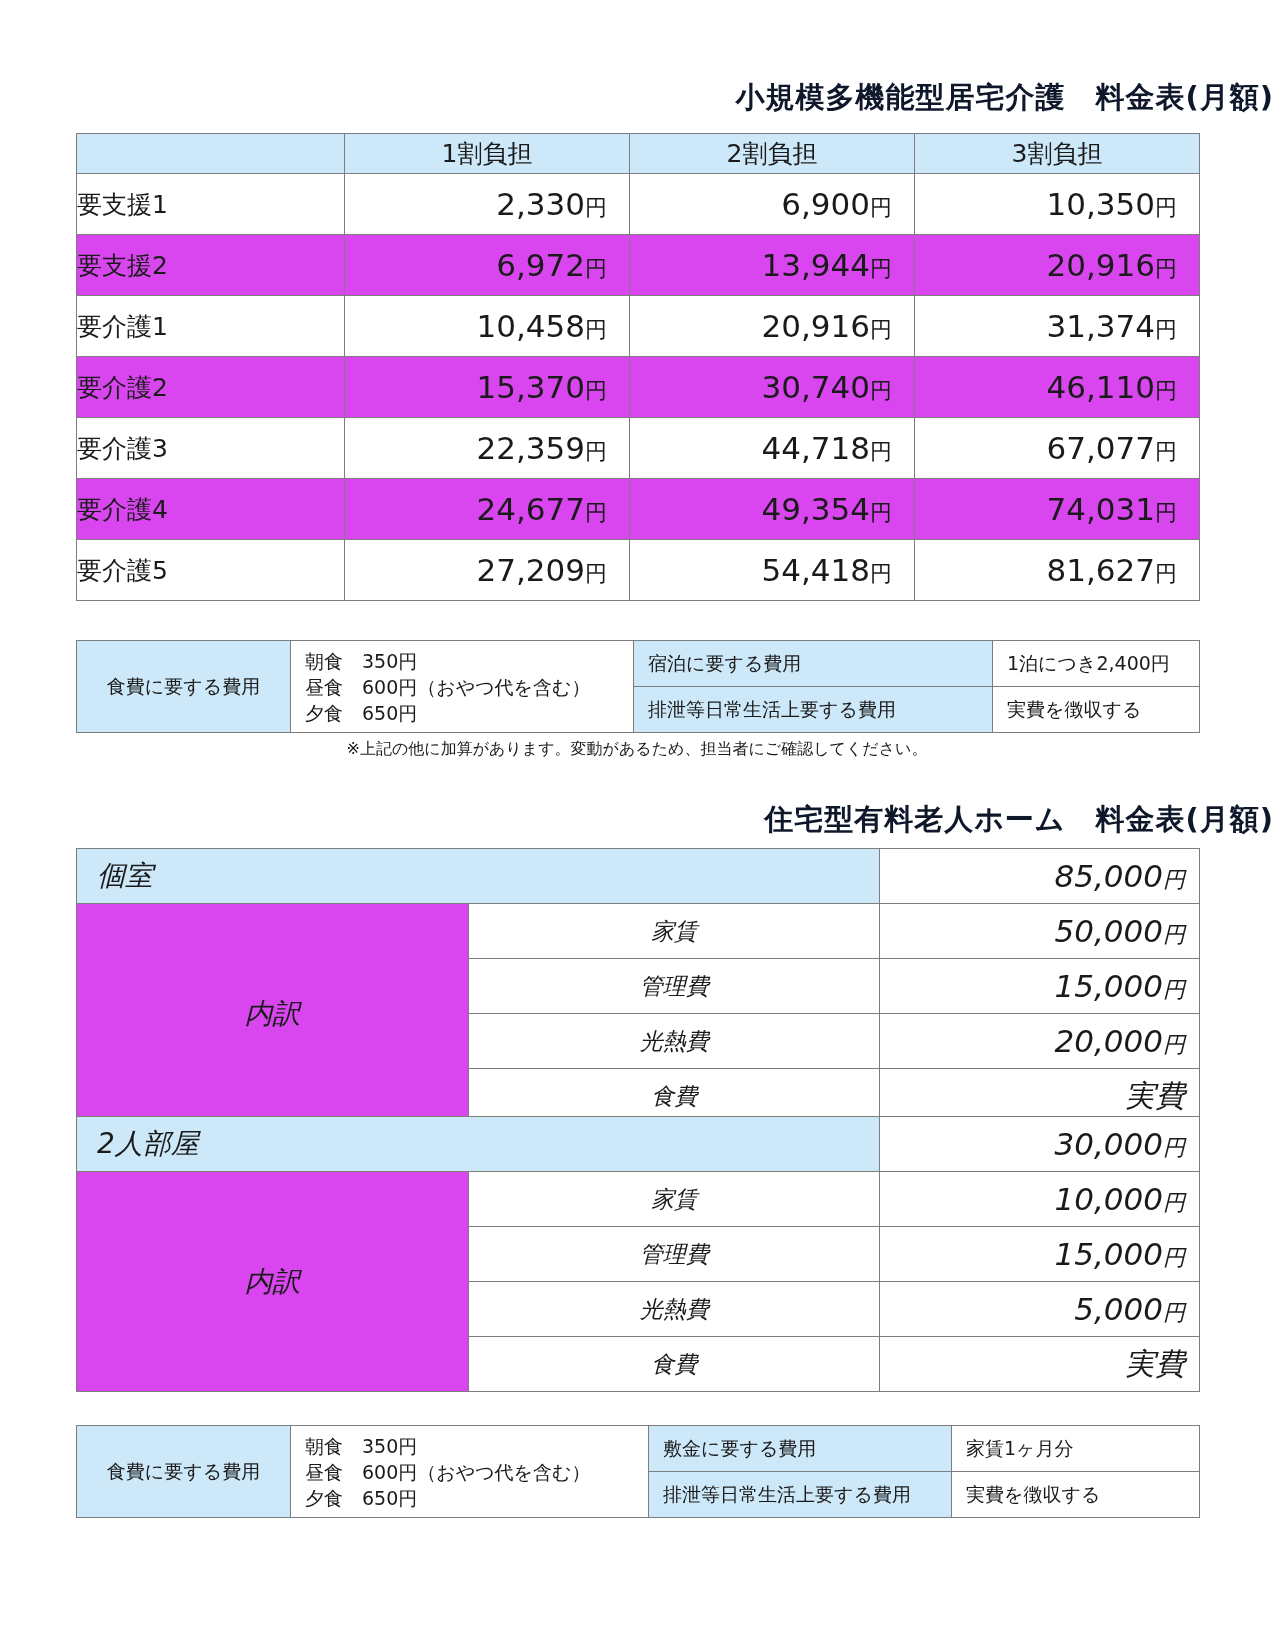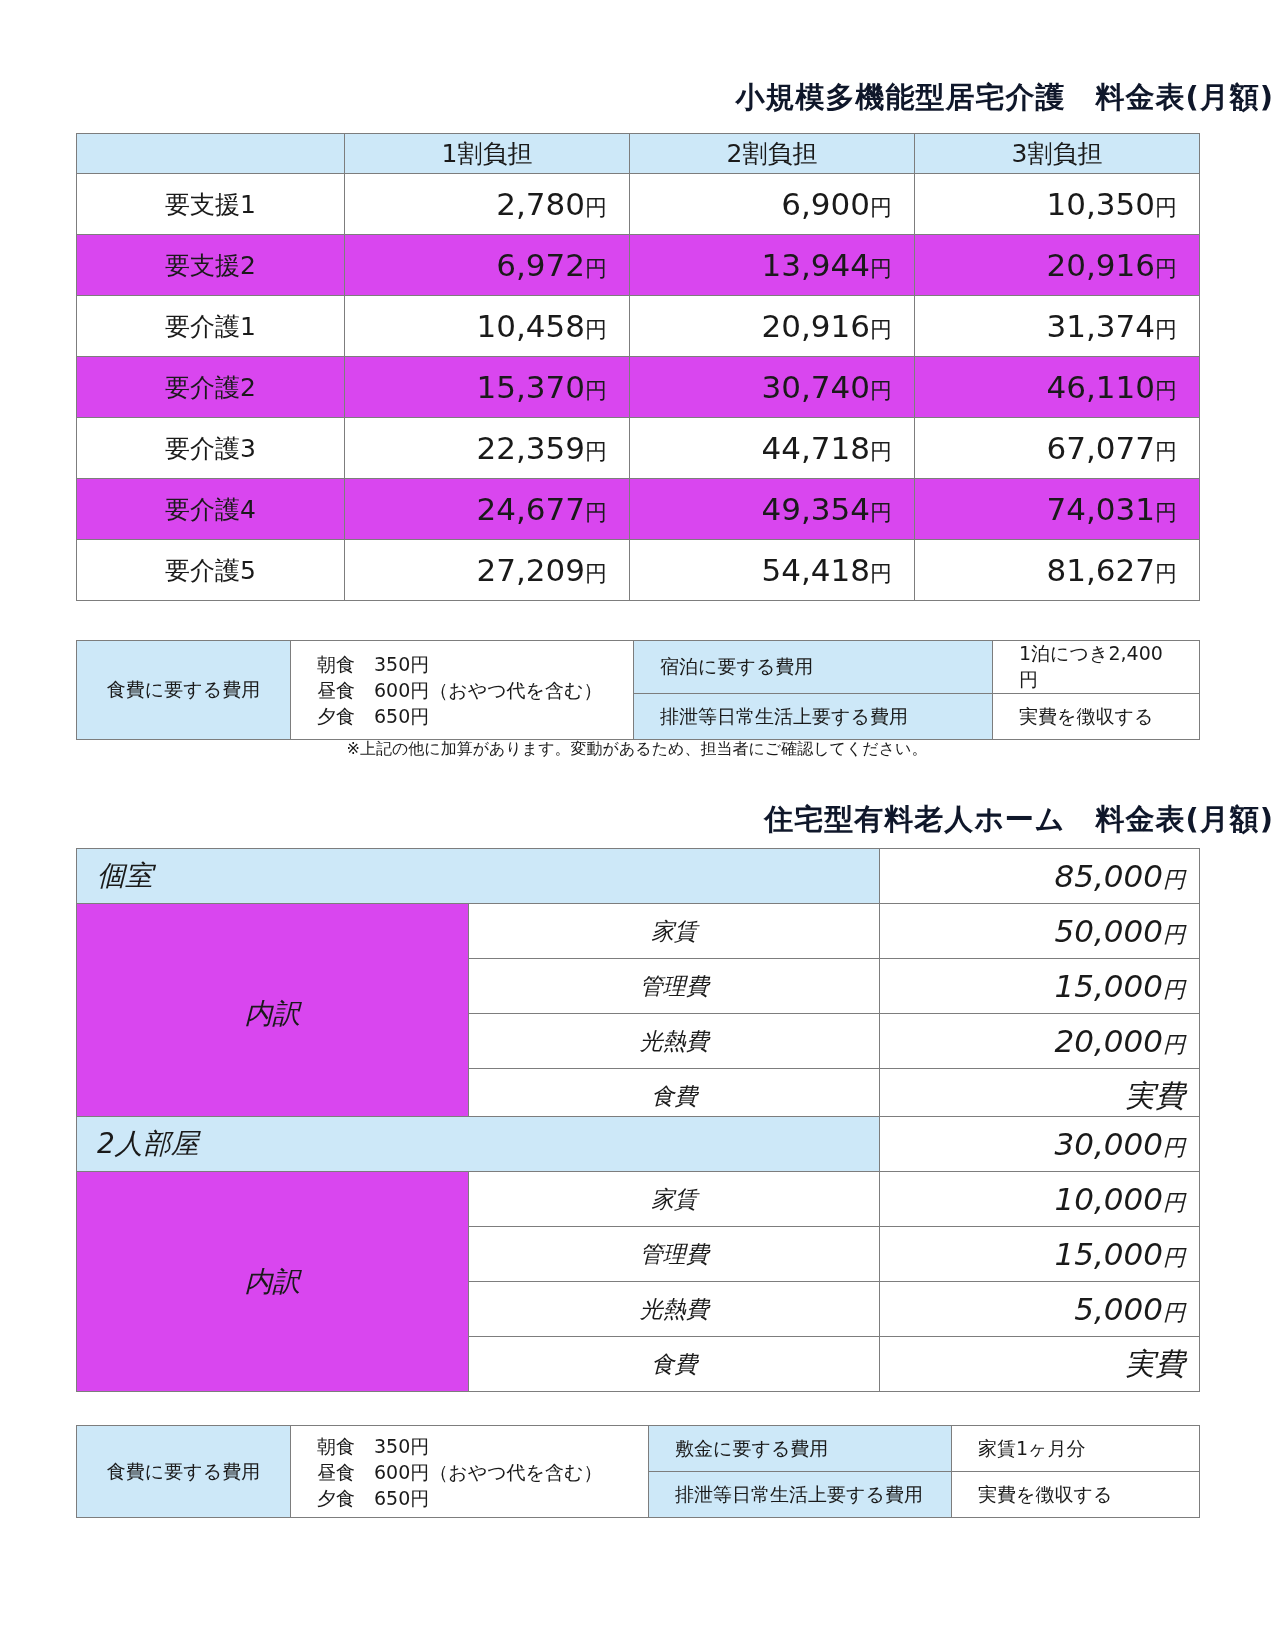--- a/index.html
+++ b/index.html
@@ -12,27 +12,27 @@
   table { border-collapse: collapse; position: absolute; }
   td, th { border: 1.5px solid #7d7d7d; }
   .blue { background: #cde8f8; }
   .yellow { background: #d946ef; margin-top: 36px; }
   .white { background: #ffffff; }
 
   
   #fee-table { left: 76px; top: 133px; width: 1124px; }
   #fee-table th { height: 40px; font-weight: normal; font-size: 25px; text-align: center; }
   #fee-table td { height: 61px; font-size: 25px; }
-  #fee-table td.lbl { text-align: center; width: 268px; }
+  #fee-table td.lbl { width: 268px; }
   #fee-table td.num { text-align: right; padding-right: 22px; font-size: 31px; }
   #fee-table td.num .yen { font-size: 22px; }
 
   
   .extra { left: 76px; width: 1124px; font-size: 19px; }
-  .extra td { padding: 0 26px; }
+  .extra td { padding: 0 14px; }
   .extra td.head { text-align: center; width: 214px; }
   .extra td.meals { width: 343px; line-height: 26px; padding-top: 4px; padding-bottom: 4px; }
   .extra td.k { height: 46px; }
   .note { position: absolute; left: 0; width: 1274px; text-align: center; font-size: 16px; top: 738px; }
 
   
   .room { left: 76px; width: 1124px; }
   .room td { height: 55px; font-style: italic; }
   .room td.rh { font-size: 28px; padding-left: 20px; }
   .room td.amt { text-align: right; padding-right: 14px; font-size: 31px; width: 320px; }
@@ -48,21 +48,21 @@
 <table id="fee-table">
   <tbody>
       <tr class="blue">
     <th style="width:268px;"></th>
     <th>1割負担</th>
     <th>2割負担</th>
     <th>3割負担</th>
   </tr>
   <tr class="white">
     <td class="lbl">要支援1</td>
-    <td class="num"><span>2,780</span><span class="yen">円</span></td>
+    <td class="num"><span>2,330</span><span class="yen">円</span></td>
     <td class="num"><span>6,900</span><span class="yen">円</span></td>
     <td class="num"><span>10,350</span><span class="yen">円</span></td>
   </tr>
   <tr class="yellow">
     <td class="lbl">要支援2</td>
     <td class="num"><span>6,972</span><span class="yen">円</span></td>
     <td class="num"><span>13,944</span><span class="yen">円</span></td>
     <td class="num"><span>20,916</span><span class="yen">円</span></td>
   </tr>
   <tr class="white">

